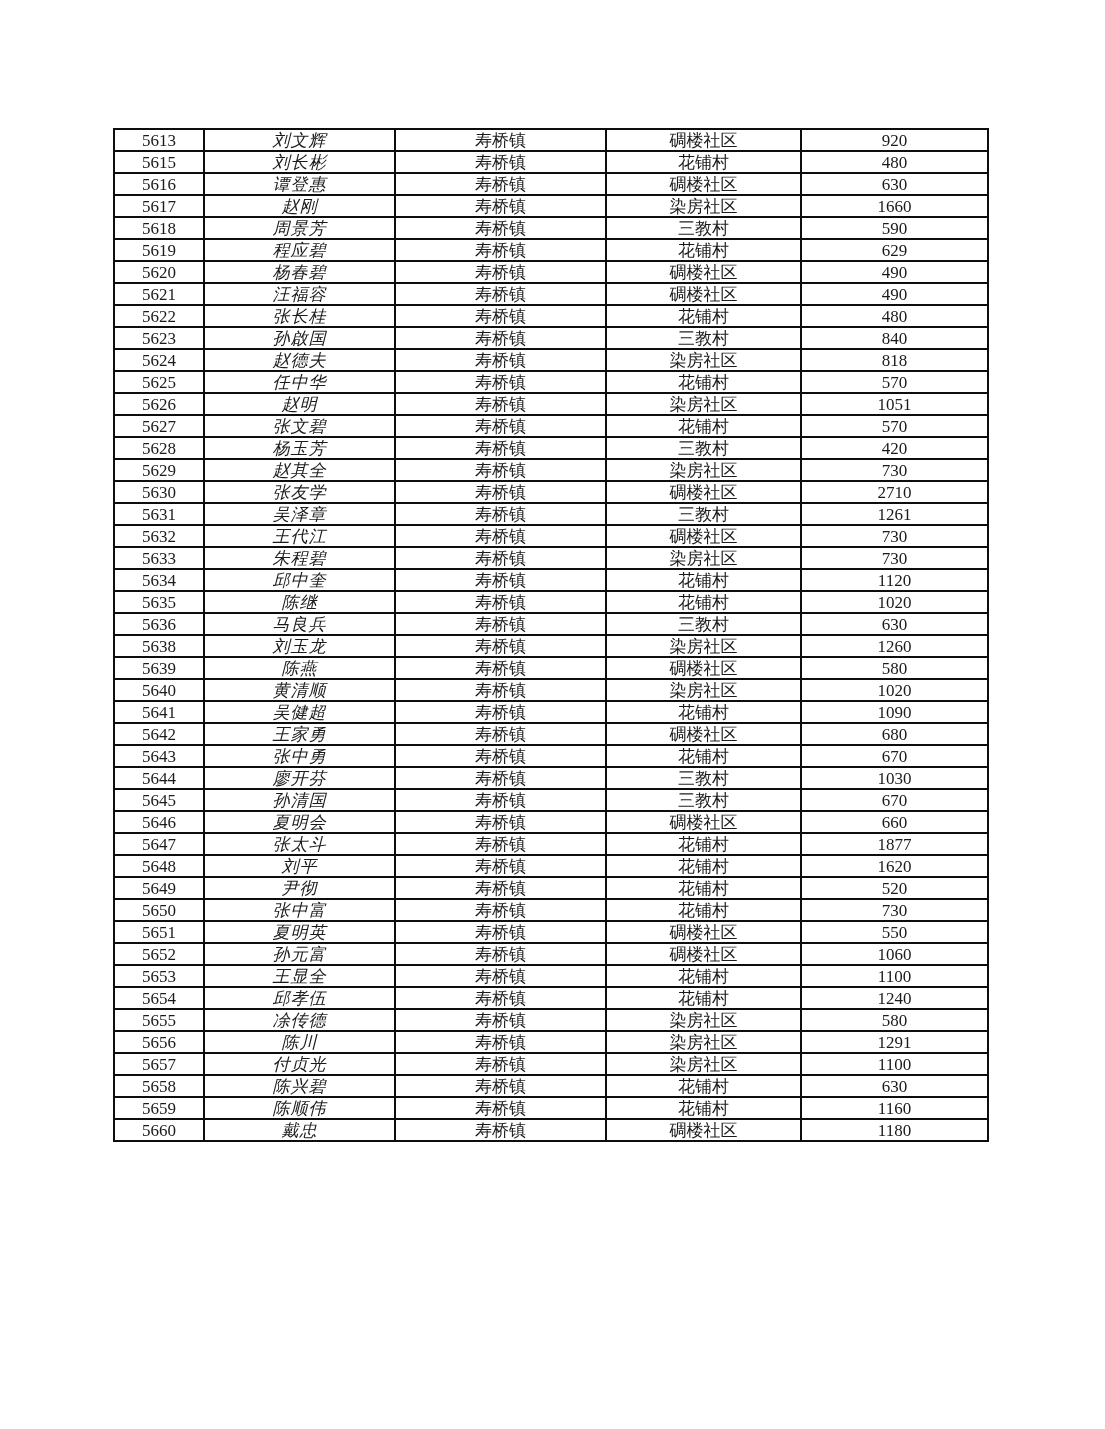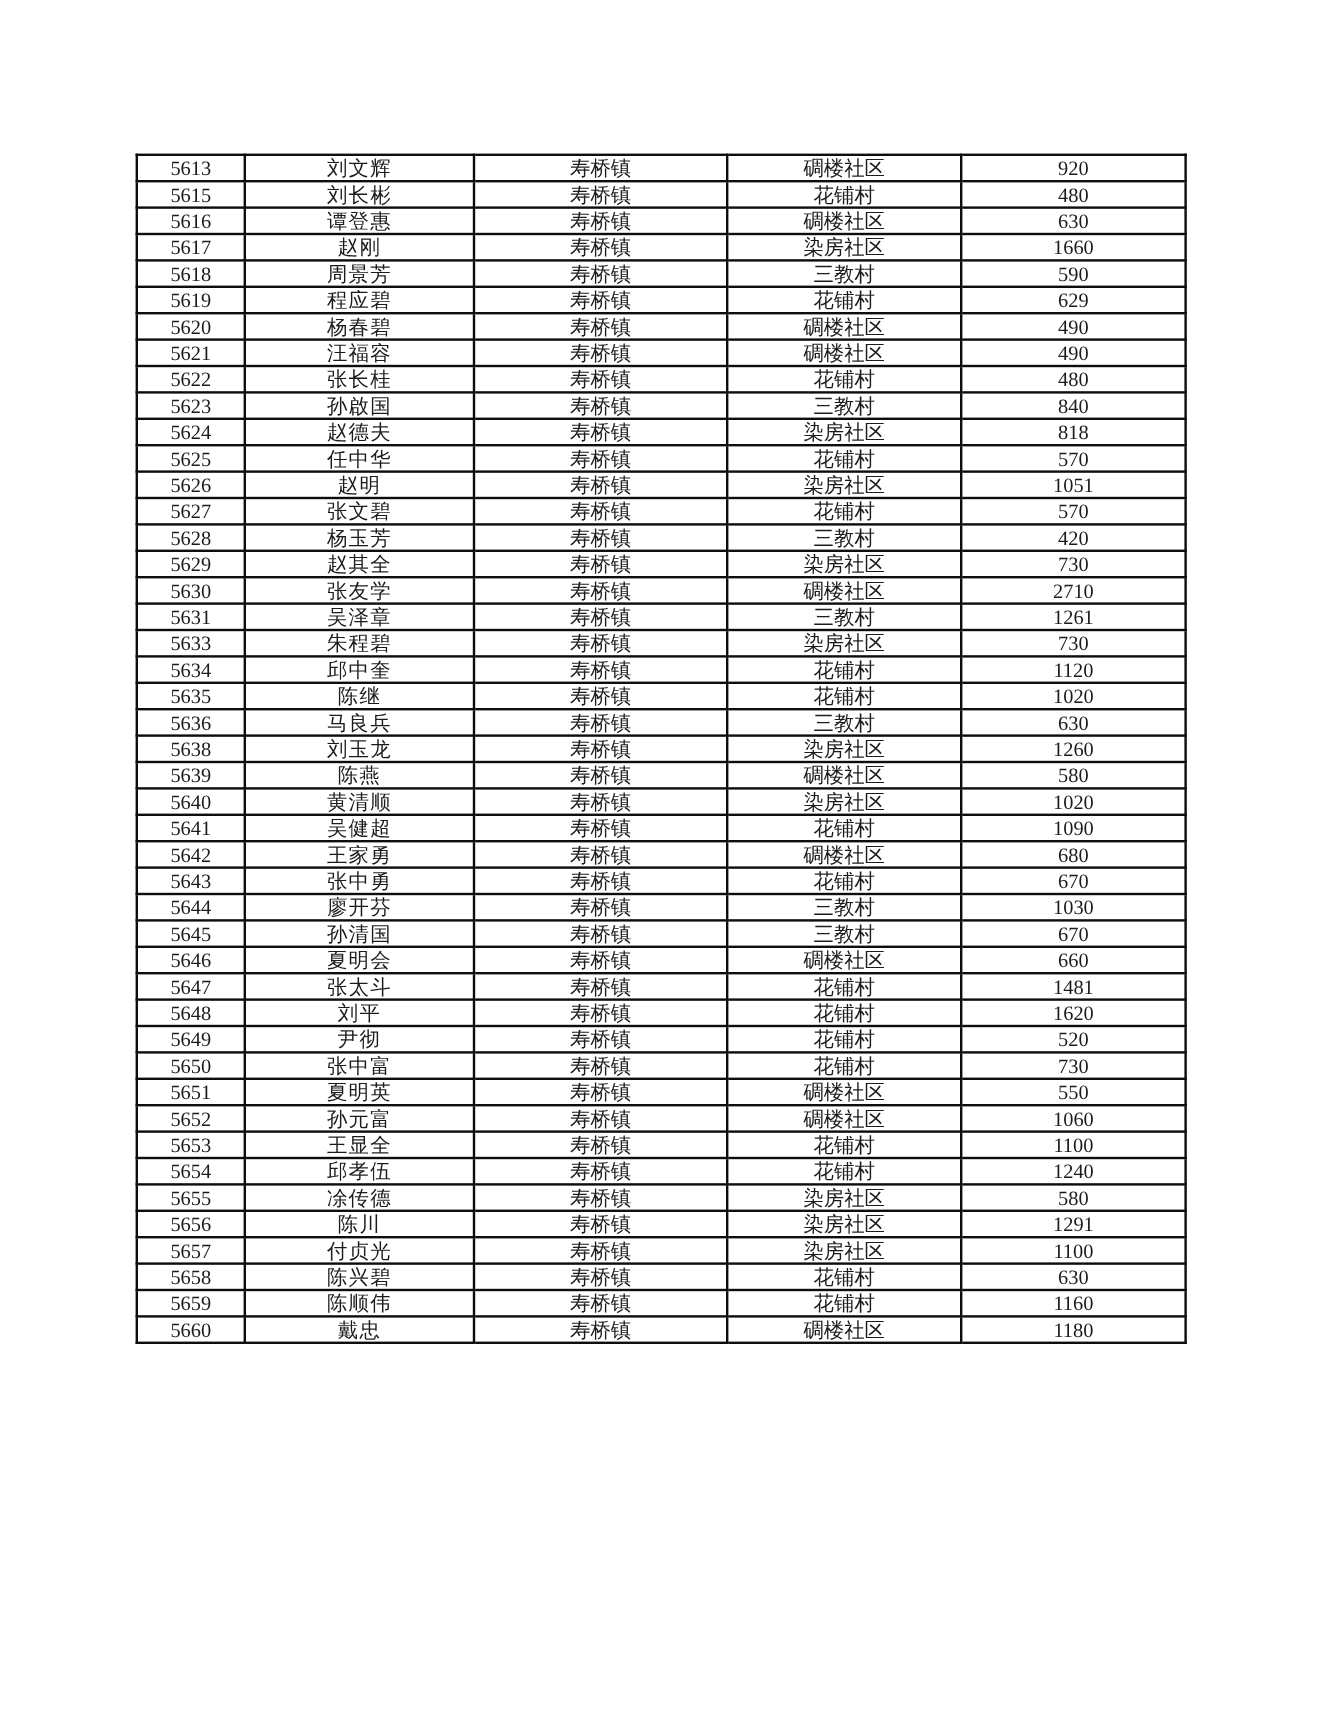--- a/index.html
+++ b/index.html
@@ -29,21 +29,21 @@
     height: 20px;
     padding: 0;
     text-align: center;
     vertical-align: middle;
     font-size: 17px;
     line-height: 1;
     color: #1b1b1b;
     white-space: nowrap;
     overflow: hidden;
   }
-  td.c-name { letter-spacing: 1px; }
+  td.c-name { letter-spacing: 1px; font-style: italic; }
 </style>
 </head>
 <body>
 
 <div class="page">
   <table class="records">
     <colgroup>
       <col style="width:90px">
       <col style="width:191px">
       <col style="width:211px">
@@ -171,20 +171,27 @@
           <td class="c-amount">2710</td>
         </tr>
         <tr>
           <td class="c-serial">5631</td>
           <td class="c-name">吴泽章</td>
           <td class="c-town">寿桥镇</td>
           <td class="c-village">三教村</td>
           <td class="c-amount">1261</td>
         </tr>
         <tr>
+          <td class="c-serial">5632</td>
+          <td class="c-name">王代江</td>
+          <td class="c-town">寿桥镇</td>
+          <td class="c-village">碉楼社区</td>
+          <td class="c-amount">730</td>
+        </tr>
+        <tr>
           <td class="c-serial">5633</td>
           <td class="c-name">朱程碧</td>
           <td class="c-town">寿桥镇</td>
           <td class="c-village">染房社区</td>
           <td class="c-amount">730</td>
         </tr>
         <tr>
           <td class="c-serial">5634</td>
           <td class="c-name">邱中奎</td>
           <td class="c-town">寿桥镇</td>
@@ -266,21 +273,21 @@
           <td class="c-name">夏明会</td>
           <td class="c-town">寿桥镇</td>
           <td class="c-village">碉楼社区</td>
           <td class="c-amount">660</td>
         </tr>
         <tr>
           <td class="c-serial">5647</td>
           <td class="c-name">张太斗</td>
           <td class="c-town">寿桥镇</td>
           <td class="c-village">花铺村</td>
-          <td class="c-amount">1481</td>
+          <td class="c-amount">1877</td>
         </tr>
         <tr>
           <td class="c-serial">5648</td>
           <td class="c-name">刘平</td>
           <td class="c-town">寿桥镇</td>
           <td class="c-village">花铺村</td>
           <td class="c-amount">1620</td>
         </tr>
         <tr>
           <td class="c-serial">5649</td>

